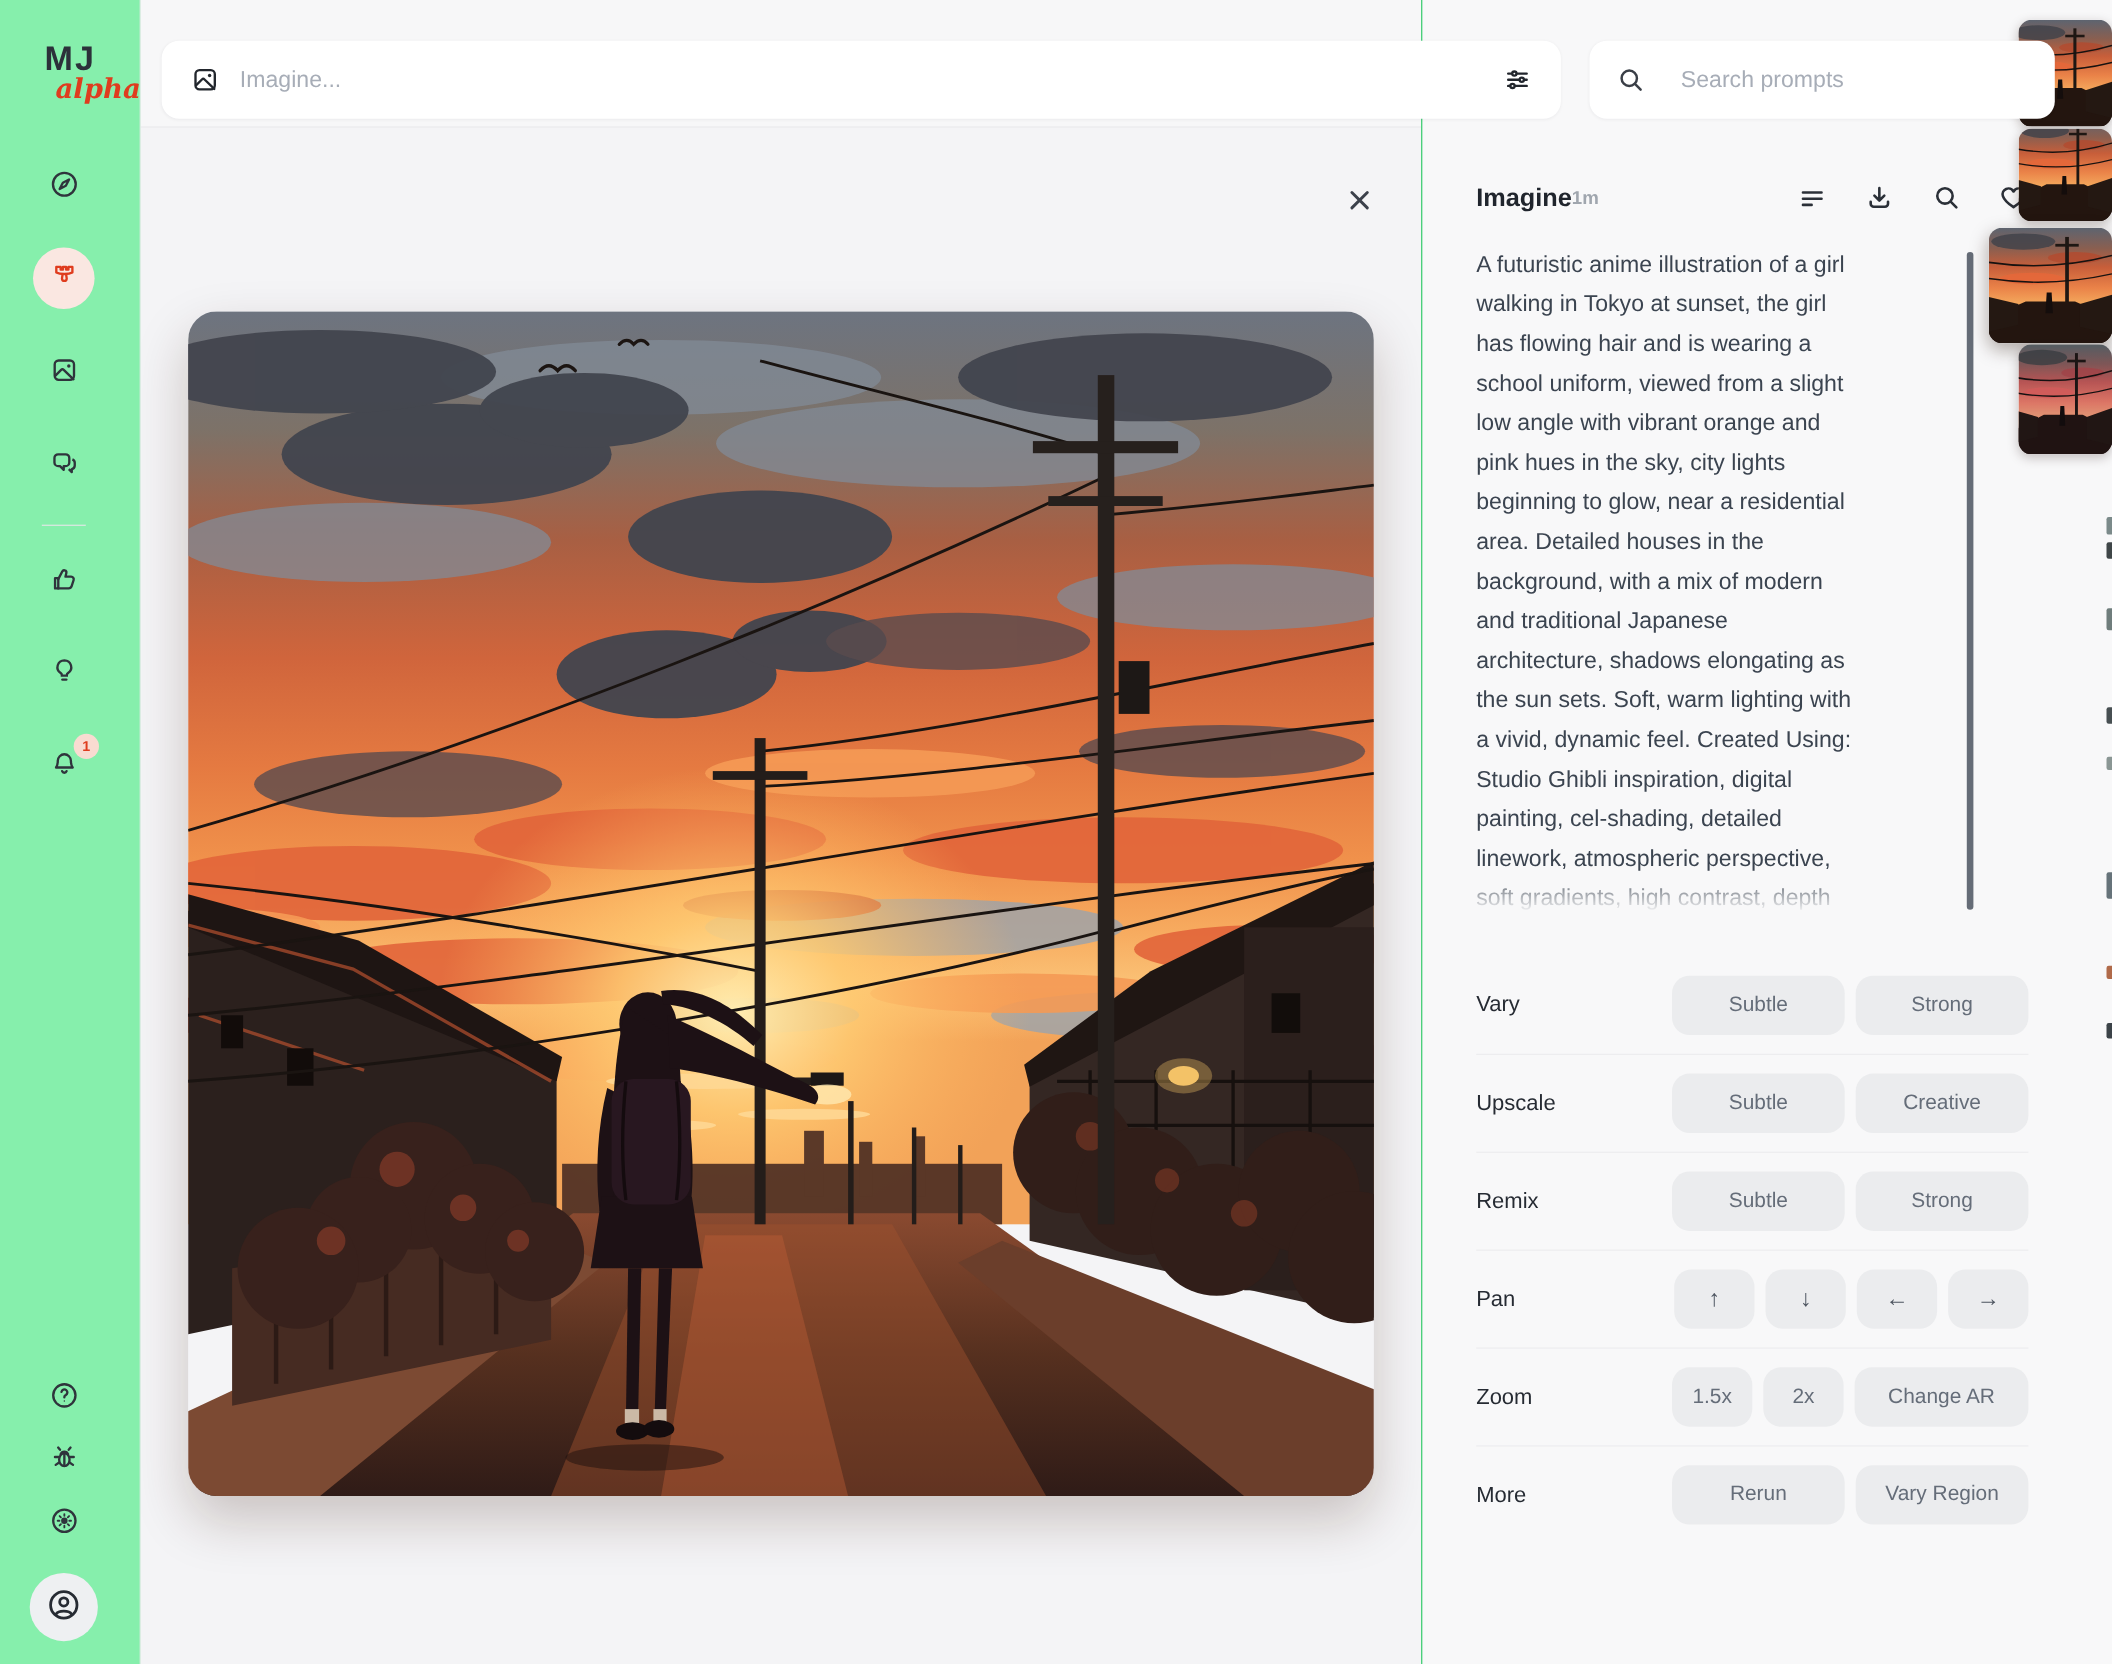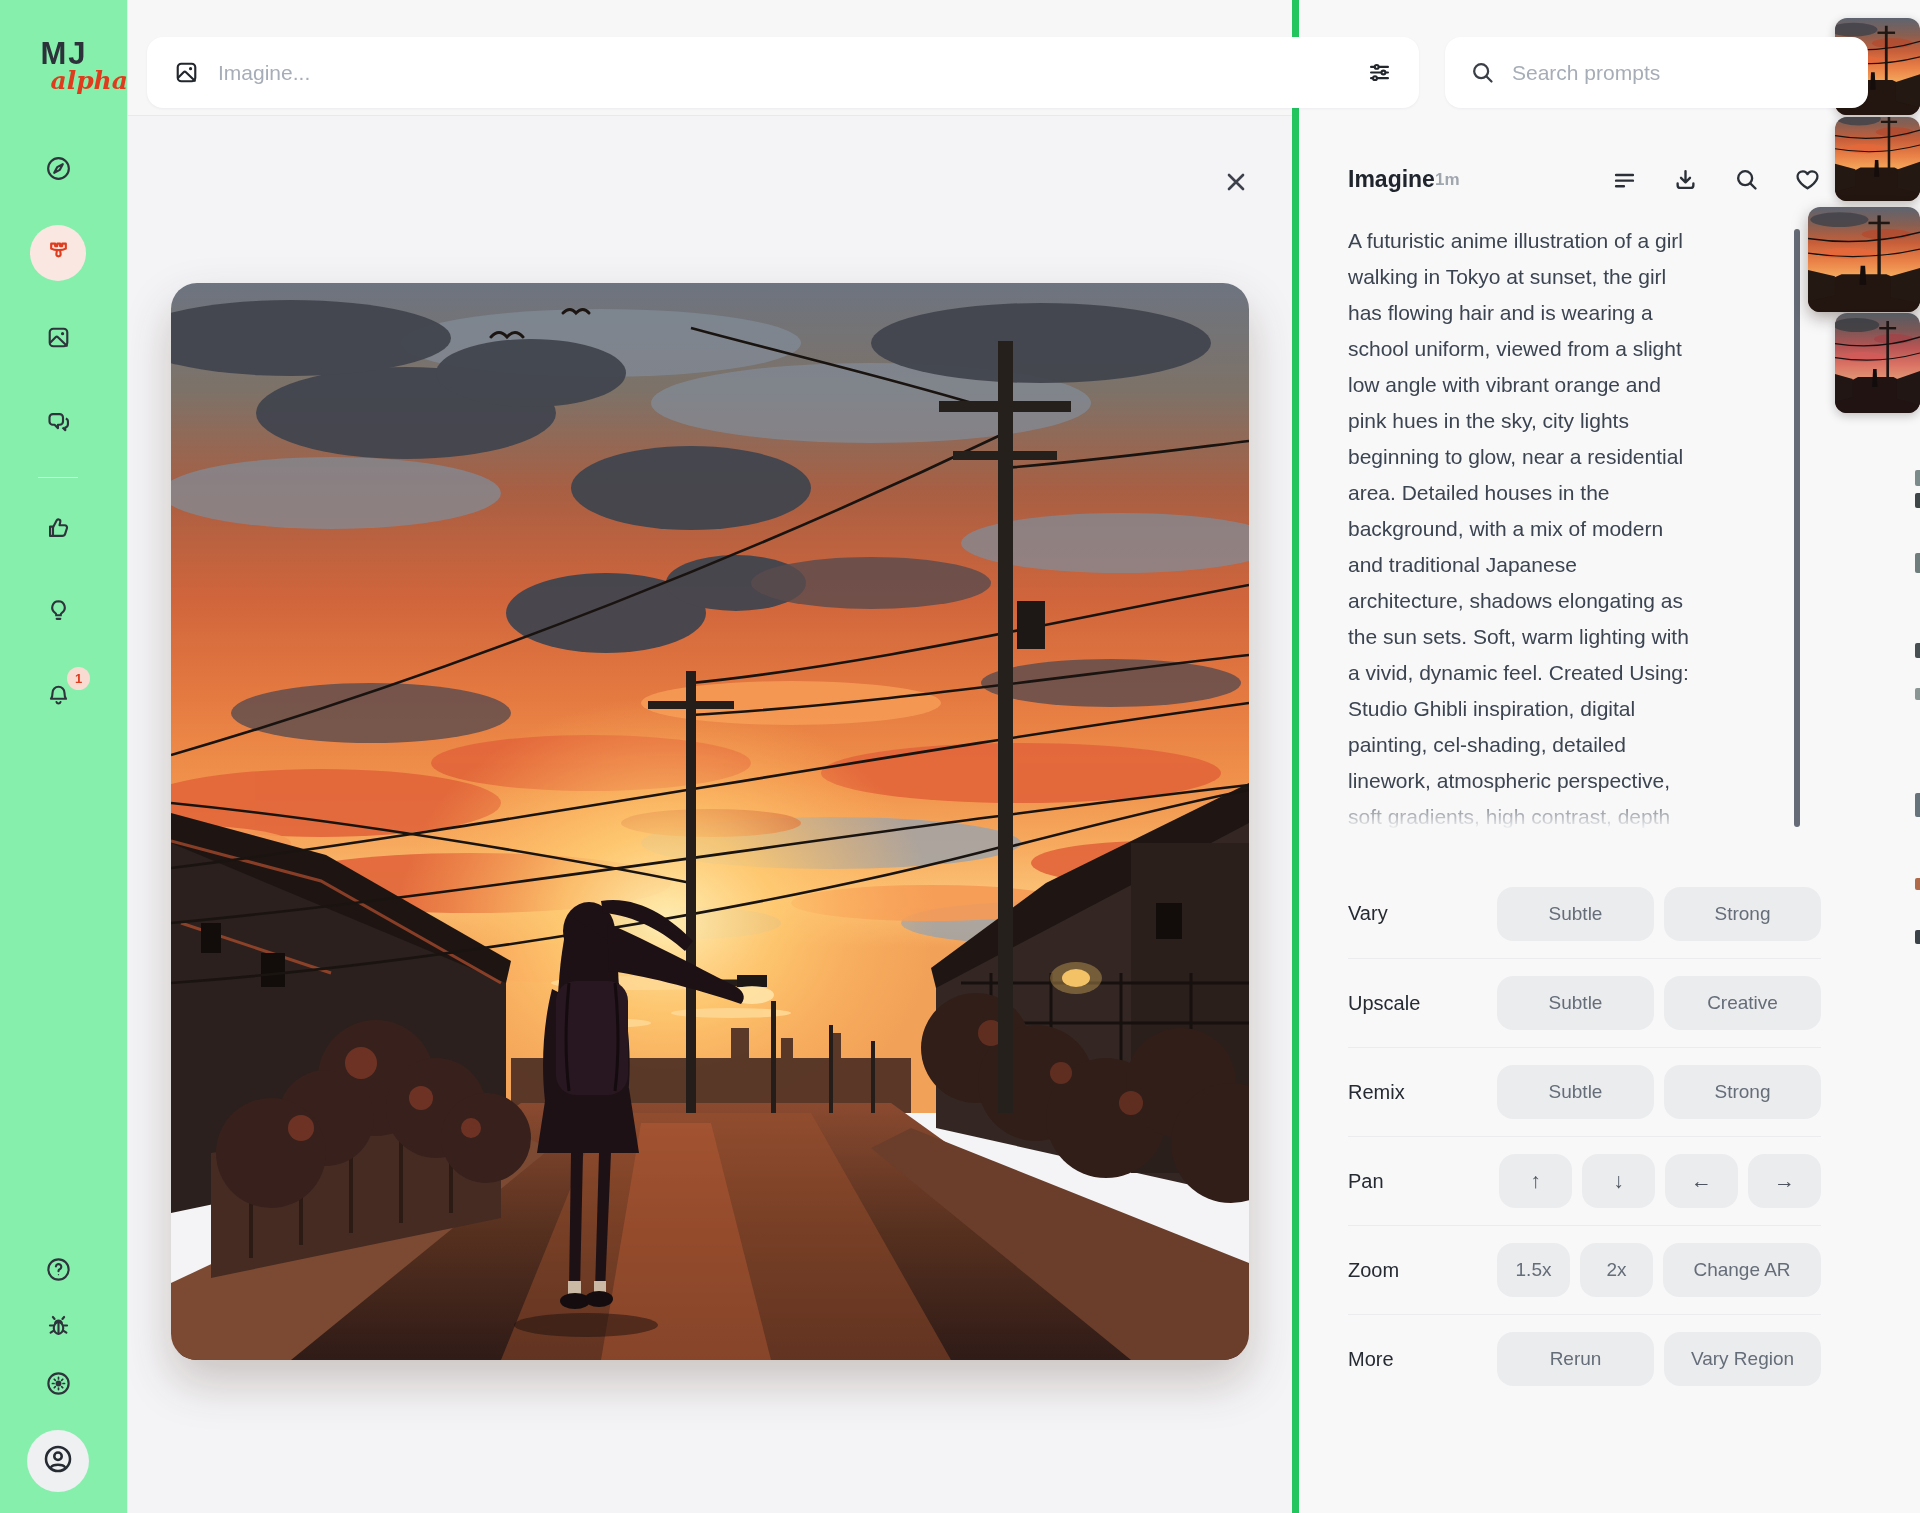--- a/index.html
+++ b/index.html
@@ -46,42 +46,42 @@
   .imagine-bar input, .search-bar input {
     border:none; outline:none; flex:1; font-size:21px; color:#6d28d9; background:transparent;
     font-family:"Liberation Sans", sans-serif;
   }
   .imagine-bar input::placeholder, .search-bar input::placeholder { color:#a7adb7; }
   .bar-icon { color:#22262d; display:flex; }
   .bar-icon svg { width:27px; height:27px; }
   .search-bar {
     position:absolute; left:1445px; top:37px; width:423px; height:71px; z-index:7;
     background:#ffffff; border-radius:16px; box-shadow:0 1px 3px rgba(20,20,30,.05);
-    display:flex; align-items:center; padding:0 24px; gap:16px;
+    display:flex; align-items:center; padding:0 24px; gap:32px;
   }
   .search-bar .bar-icon { color:#3a3f47; }
   
   .viewer {
     position:absolute; left:128px; top:115px; width:1164px; height:1398px;
     background:#f4f4f6; border-top:1px solid #e9e9eb;
   }
   .close-btn {
     position:absolute; left:1088px; top:48px; width:40px; height:40px;
     display:flex; align-items:center; justify-content:center; color:#3c414b; cursor:pointer;
   }
   .close-btn svg { width:28px; height:28px; }
   .image-card {
     position:absolute; left:43px; top:167px; width:1078px; height:1077px;
     border-radius:26px; overflow:hidden; box-shadow:0 22px 48px rgba(55,25,10,.22);
   }
   .image-card svg { display:block; width:100%; height:100%; }
   
   .panel {
     position:absolute; left:1292px; top:0; width:628px; height:1513px;
-    background:#f8f8f9; border-left:7px solid #22c55e; padding:0 99px 0 49px;
+    background:#f8f8f9; border-left:1px solid #22c55e; padding:0 76px 0 49px;
   }
   .panel-header { margin-top:166px; display:flex; align-items:center; }
   .panel-title { font-size:23px; font-weight:700; color:#20252d; }
   .panel-time { font-size:17px; color:#a0a6ae; font-weight:600; }
   .panel-icons { margin-left:auto; display:flex; gap:34px; }
   .p-icon { color:#2b3038; cursor:pointer; display:flex; }
   .p-icon svg { width:27px; height:27px; }
   .prompt-wrap { position:relative; margin-top:30px; width:446px; height:612px; }
   .prompt-text {
     width:424px; font-size:21px; line-height:36px; color:#3b4450;

